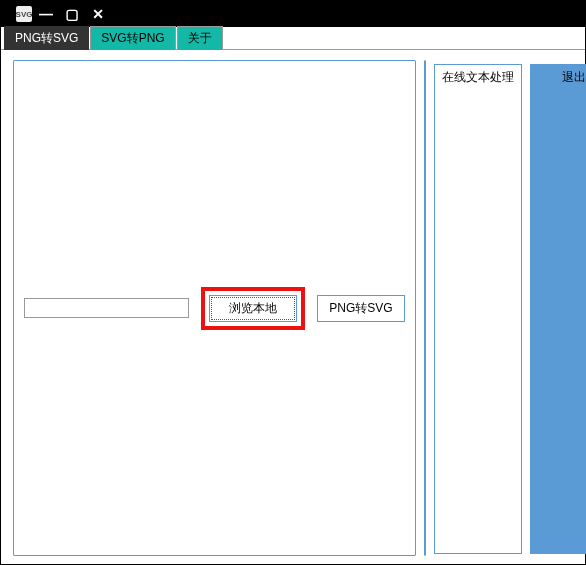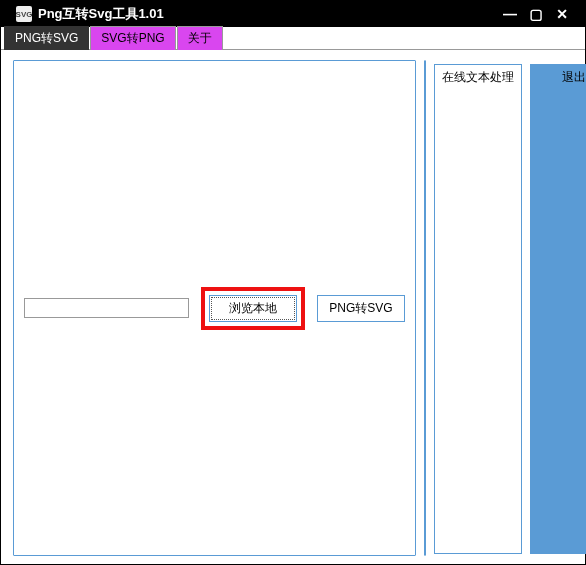--- a/index.html
+++ b/index.html
@@ -49,21 +49,21 @@
     border-bottom: 1px solid #999;
     height: 23px;
     padding-left: 3px;
     align-items: flex-end;
   }
   .tab {
     padding: 3px 10px;
     font-size: 12px;
     border: 1px solid #999;
     border-bottom: none;
-    background: #d946ef;
+    background: #14b8a6;
     margin-right: 1px;
     position: relative;
     top: 1px;
     cursor: default;
   }
   .tab.active {
     background: #333;
     color: #fff;
     border-color: #333;
   }
@@ -126,21 +126,20 @@
     color: #000000;
   }
 </style>
 </head>
 <body>
 
 <div class="window">
 
   <div class="titlebar">
     <div class="icon">SVG</div>
-    <div class="title">Png互转Svg工具1.01</div>
     <div class="win-btns">
       <div class="win-btn">—</div>
       <div class="win-btn">▢</div>
       <div class="win-btn">✕</div>
     </div>
   </div>
 
   <div class="tabbar">
     <div class="tab active">PNG转SVG</div>
     <div class="tab">SVG转PNG</div>

